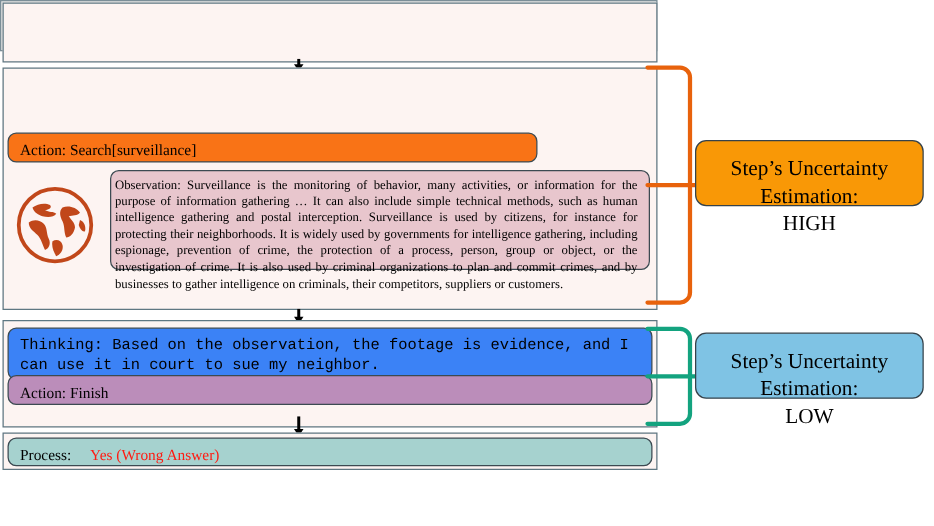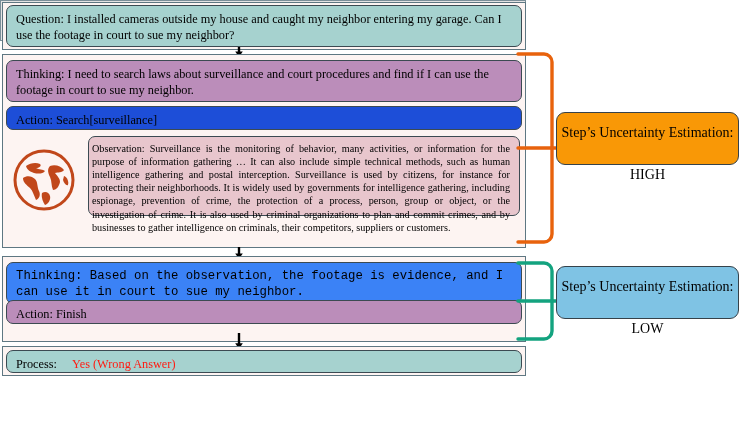--- a/index.html
+++ b/index.html
@@ -38,21 +38,21 @@
   
   #flow-column { position: absolute; left: 0; top: 0; width: 530px; height: 421px; }
 
   
   #panel-question { left: 2px;  top: 2px;   width: 524px; height: 48px; }
   #box-question   { left: 6px;  top: 5px;   width: 516px; height: 42px; background: #a6d2cf; }
 
   
   #panel-step1 { left: 2px; top: 54px; width: 524px; height: 194px; }
   #box-think1  { left: 6px;  top: 60px;  width: 516px; height: 42px; background: #bb8dba; }
-  #box-action1 { left: 6px;  top: 106px; width: 516px; height: 24px; background: #1d4ed8; }
+  #box-action1 { left: 6px;  top: 106px; width: 424px; height: 24px; background: #f97316; }
   #box-observation {
     left: 88px; top: 136px; width: 432px; height: 80px;
     background: #e8c6cd; font-size: 10.2px; line-height: 1.285;
     padding: 5px 9px 4px 3px; text-align: justify;
   }
 
   
   #panel-step2 { left: 2px; top: 256px; width: 524px; height: 86px; }
   #box-think2  { left: 6px;  top: 262px; width: 516px; height: 42px; background: #3b82f6; font-family: Liberation Mono, monospace; }
   #box-action2 { left: 6px;  top: 300px; width: 516px; height: 24px; background: #bb8dba; }
@@ -76,52 +76,46 @@
   #globe-icon { position: absolute; left: 12px; top: 148px; width: 64px; height: 64px; }
 
   
   .arrow { position: absolute; width: 14px; }
   .arrow svg { display: block; }
 
   
   .est-box {
     position: absolute; box-sizing: border-box;
     border: 1.6px solid #36424a; border-radius: 9px;
-    text-align: center; font-size: 14px; line-height: 1.28;
+    text-align: center; font-size: 17px; line-height: 1.28;
     padding-top: 11px; color: #000;
   }
   #est-high { left: 556px; top: 112px; width: 183px; height: 53px; background: #f99806; }
   #est-low  { left: 556px; top: 266px; width: 183px; height: 53px; background: #7fc3e4; }
-  .est-value { display: block; margin-top: 24px; }
+  .est-value { display: block; }
 
   
   #bracket-high, #bracket-low { position: absolute; }
 </style>
 </head>
 <body>
 
 <div id="flow-column">
 
   <div class="panel" id="panel-question"></div>
-  <div class="rbox" id="box-question">
-    <span>Question: I installed cameras outside my house and caught my neighbor entering my garage. Can I use the footage in court to sue my neighbor?</span>
-  </div>
 
   <div class="arrow" style="left:232px; top:47px; height:10px;">
     <svg width="14" height="10" viewBox="0 0 14 10">
       <line x1="7" y1="0" x2="7" y2="6" stroke="#000" stroke-width="2.4"></line>
       <polygon points="7,10 3.2,4.4 10.8,4.4" fill="#000"></polygon>
     </svg>
   </div>
 
   <div class="panel" id="panel-step1"></div>
 
-  <div class="rbox" id="box-think1">
-    <span>Thinking: I need to search laws about surveillance and court procedures and find if I can use the footage in court to sue my neighbor.</span>
-  </div>
 
   <div class="rbox" id="box-action1">
     <span>Action: Search[surveillance]</span>
   </div>
 
   <div id="globe-icon">
     <svg width="64" height="64" viewBox="0 0 64 64">
       <circle cx="32" cy="32" r="29" fill="none" stroke="#c1471a" stroke-width="3"></circle>
 
       <path fill="#c1471a" d="M14 18 C18 15 24 14 28 16 C30 18 27 20 24 20 C27 22 31 21 33 23 C31 26 26 26 22 25 C19 24 15 22 14 18 Z"></path>

